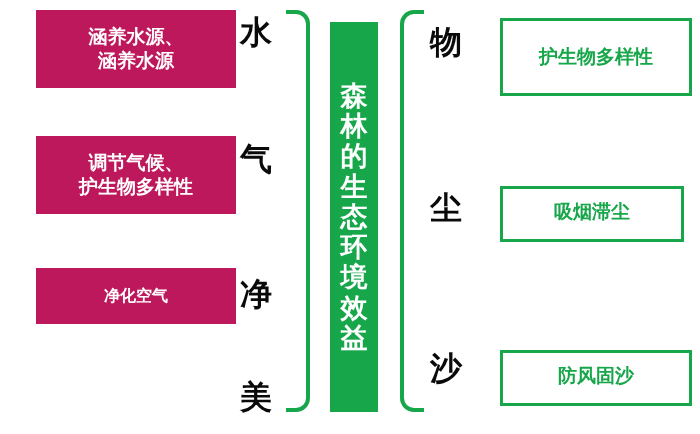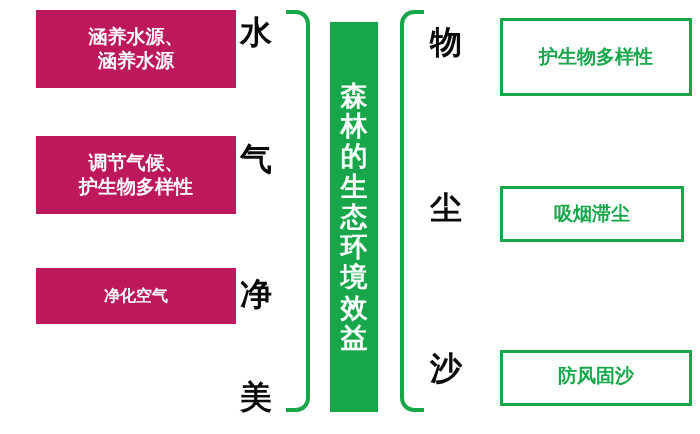--- a/index.html
+++ b/index.html
@@ -147,21 +147,21 @@
   <div class="char" style="left:424px; top:26px; width:44px;">物</div>
   <div class="char" style="left:424px; top:192px; width:44px;">尘</div>
   <div class="char" style="left:424px; top:352px; width:44px;">沙</div>
 
   <div class="box-outline" style="left:500px; top:18px; width:192px; height:78px;">
     <div>
       <div>护生物多样性</div>
     </div>
   </div>
 
-  <div class="box-outline" style="left:500px; top:186px; width:184px; height:56px;">
+  <div class="box-outline" style="left:500px; top:186px; width:184px; height:56px;font-family:Liberation Mono, monospace;">
     <div>吸烟滞尘</div>
   </div>
 
   <div class="box-outline" style="left:500px; top:350px; width:192px; height:56px;font-family:Liberation Mono, monospace;">
     <div>防风固沙</div>
   </div>
 
 </div>
 
 </body></html>

